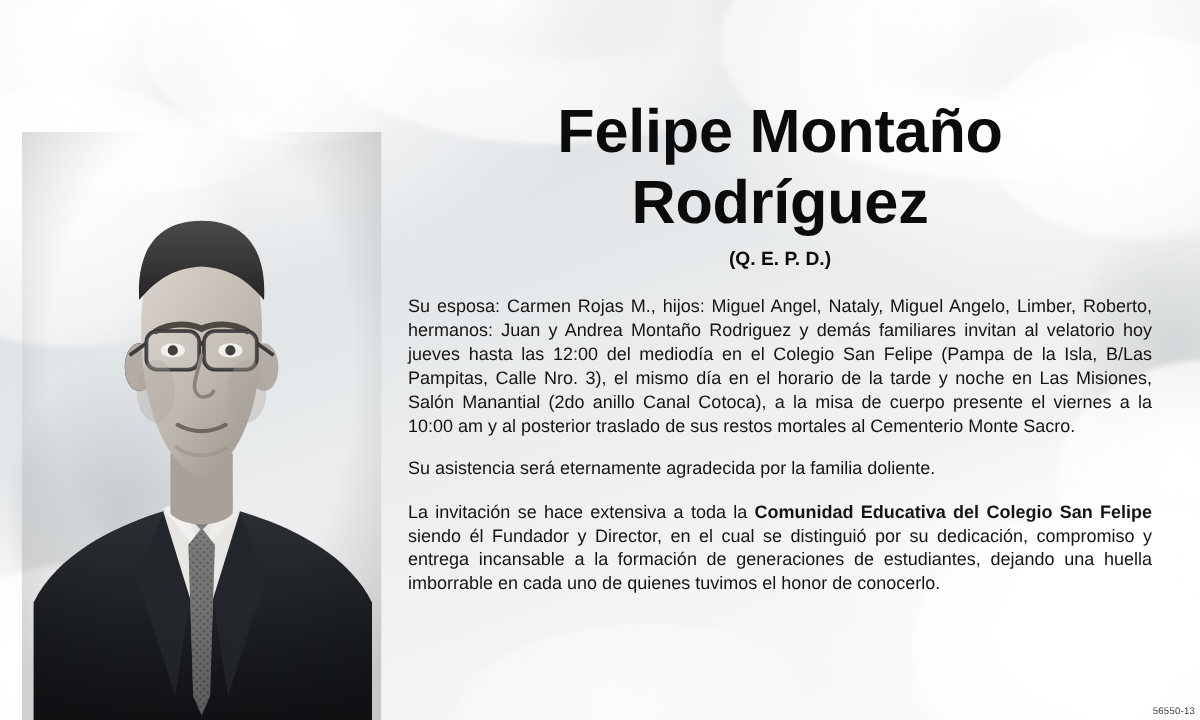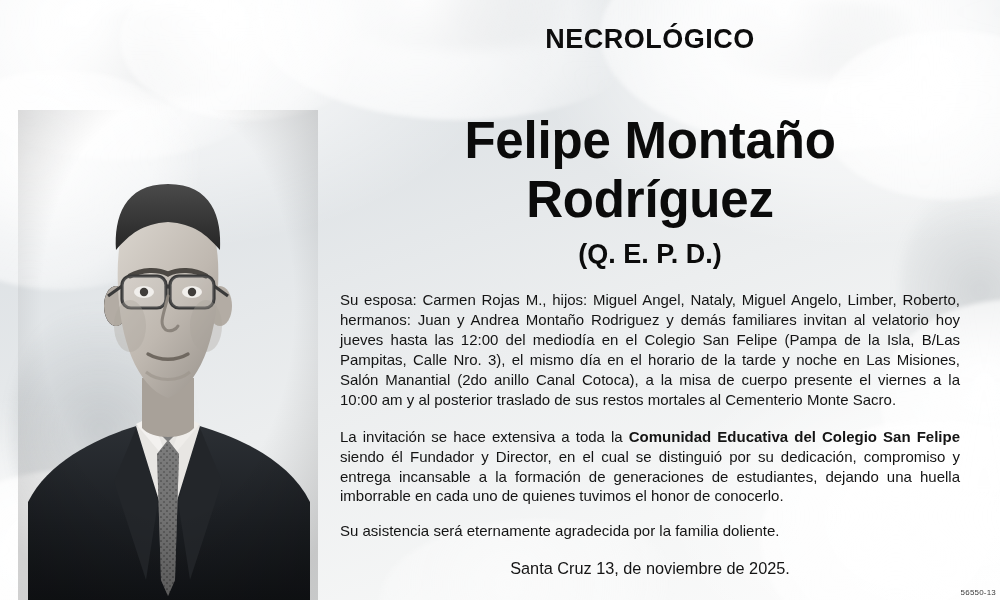--- a/index.html
+++ b/index.html
@@ -104,21 +104,21 @@
     font-weight: bold;
     font-size: 51px;
     color: #0b0b0b;
     margin: 56px 0 0 0;
     letter-spacing: -0.2px;
   }
   .qepd {
     text-align: center;
     font-family: "Liberation Sans", sans-serif;
     font-weight: bold;
-    font-size: 27px;
+    font-size: 16px;
     color: #0b0b0b;
     margin: 10px 0 0 0;
   }
   .body-text {
     font-family: "Liberation Sans", sans-serif;
     font-size: 15px;
     line-height: 1.33;
     text-align: justify;
     text-justify: inter-word;
     color: #141414;
@@ -247,27 +247,25 @@
 
       <path d="M128 262 C140 272 160 272 172 262" stroke="#9c958d" stroke-width="3" fill="none" opacity=".7"></path>
 
       <ellipse cx="112" cy="216" rx="16" ry="26" fill="#a9a29a" opacity="0.35"></ellipse>
       <ellipse cx="188" cy="216" rx="16" ry="26" fill="#a9a29a" opacity="0.35"></ellipse>
       <rect x="0" y="0" width="300" height="490" fill="url(#vign)"></rect>
     </svg>
   </div>
 
   <div id="content">
-    <h1 class="headline">NECROLÓGICO</h1>
     <h2 class="name">Felipe Montaño Rodríguez</h2>
     <div class="qepd">(Q. E. P. D.)</div>
 
     <p class="body-text p1">Su esposa: Carmen Rojas M., hijos: Miguel Angel, Nataly, Miguel Angelo, Limber, Roberto, hermanos: Juan y Andrea Montaño Rodriguez y demás familiares invitan al velatorio hoy jueves hasta las 12:00 del mediodía en el Colegio San Felipe (Pampa de la Isla, B/Las Pampitas, Calle Nro. 3), el mismo día en el horario de la tarde y noche en Las Misiones, Salón Manantial (2do anillo Canal Cotoca), a la misa de cuerpo presente el viernes a la 10:00 am y al posterior traslado de sus restos mortales al Cementerio Monte Sacro.</p>
 
+    <p class="body-text p3">Su asistencia será eternamente agradecida por la familia doliente.</p>
+
     <p class="body-text p2"><span>La invitación se hace extensiva a toda la </span><b>Comunidad Educativa del Colegio San Felipe</b><span> siendo él Fundador y Director, en el cual se distinguió por su dedicación, compromiso y entrega incansable a la formación de generaciones de estudiantes, dejando una huella imborrable en cada uno de quienes tuvimos el honor de conocerlo.</span></p>
 
-    <p class="body-text p3">Su asistencia será eternamente agradecida por la familia doliente.</p>
-
-    <div class="closing">Santa Cruz 13, de noviembre de 2025.</div>
   </div>
 
   <div class="refcode">56550-13</div>
 </div>
 
 </body></html>

